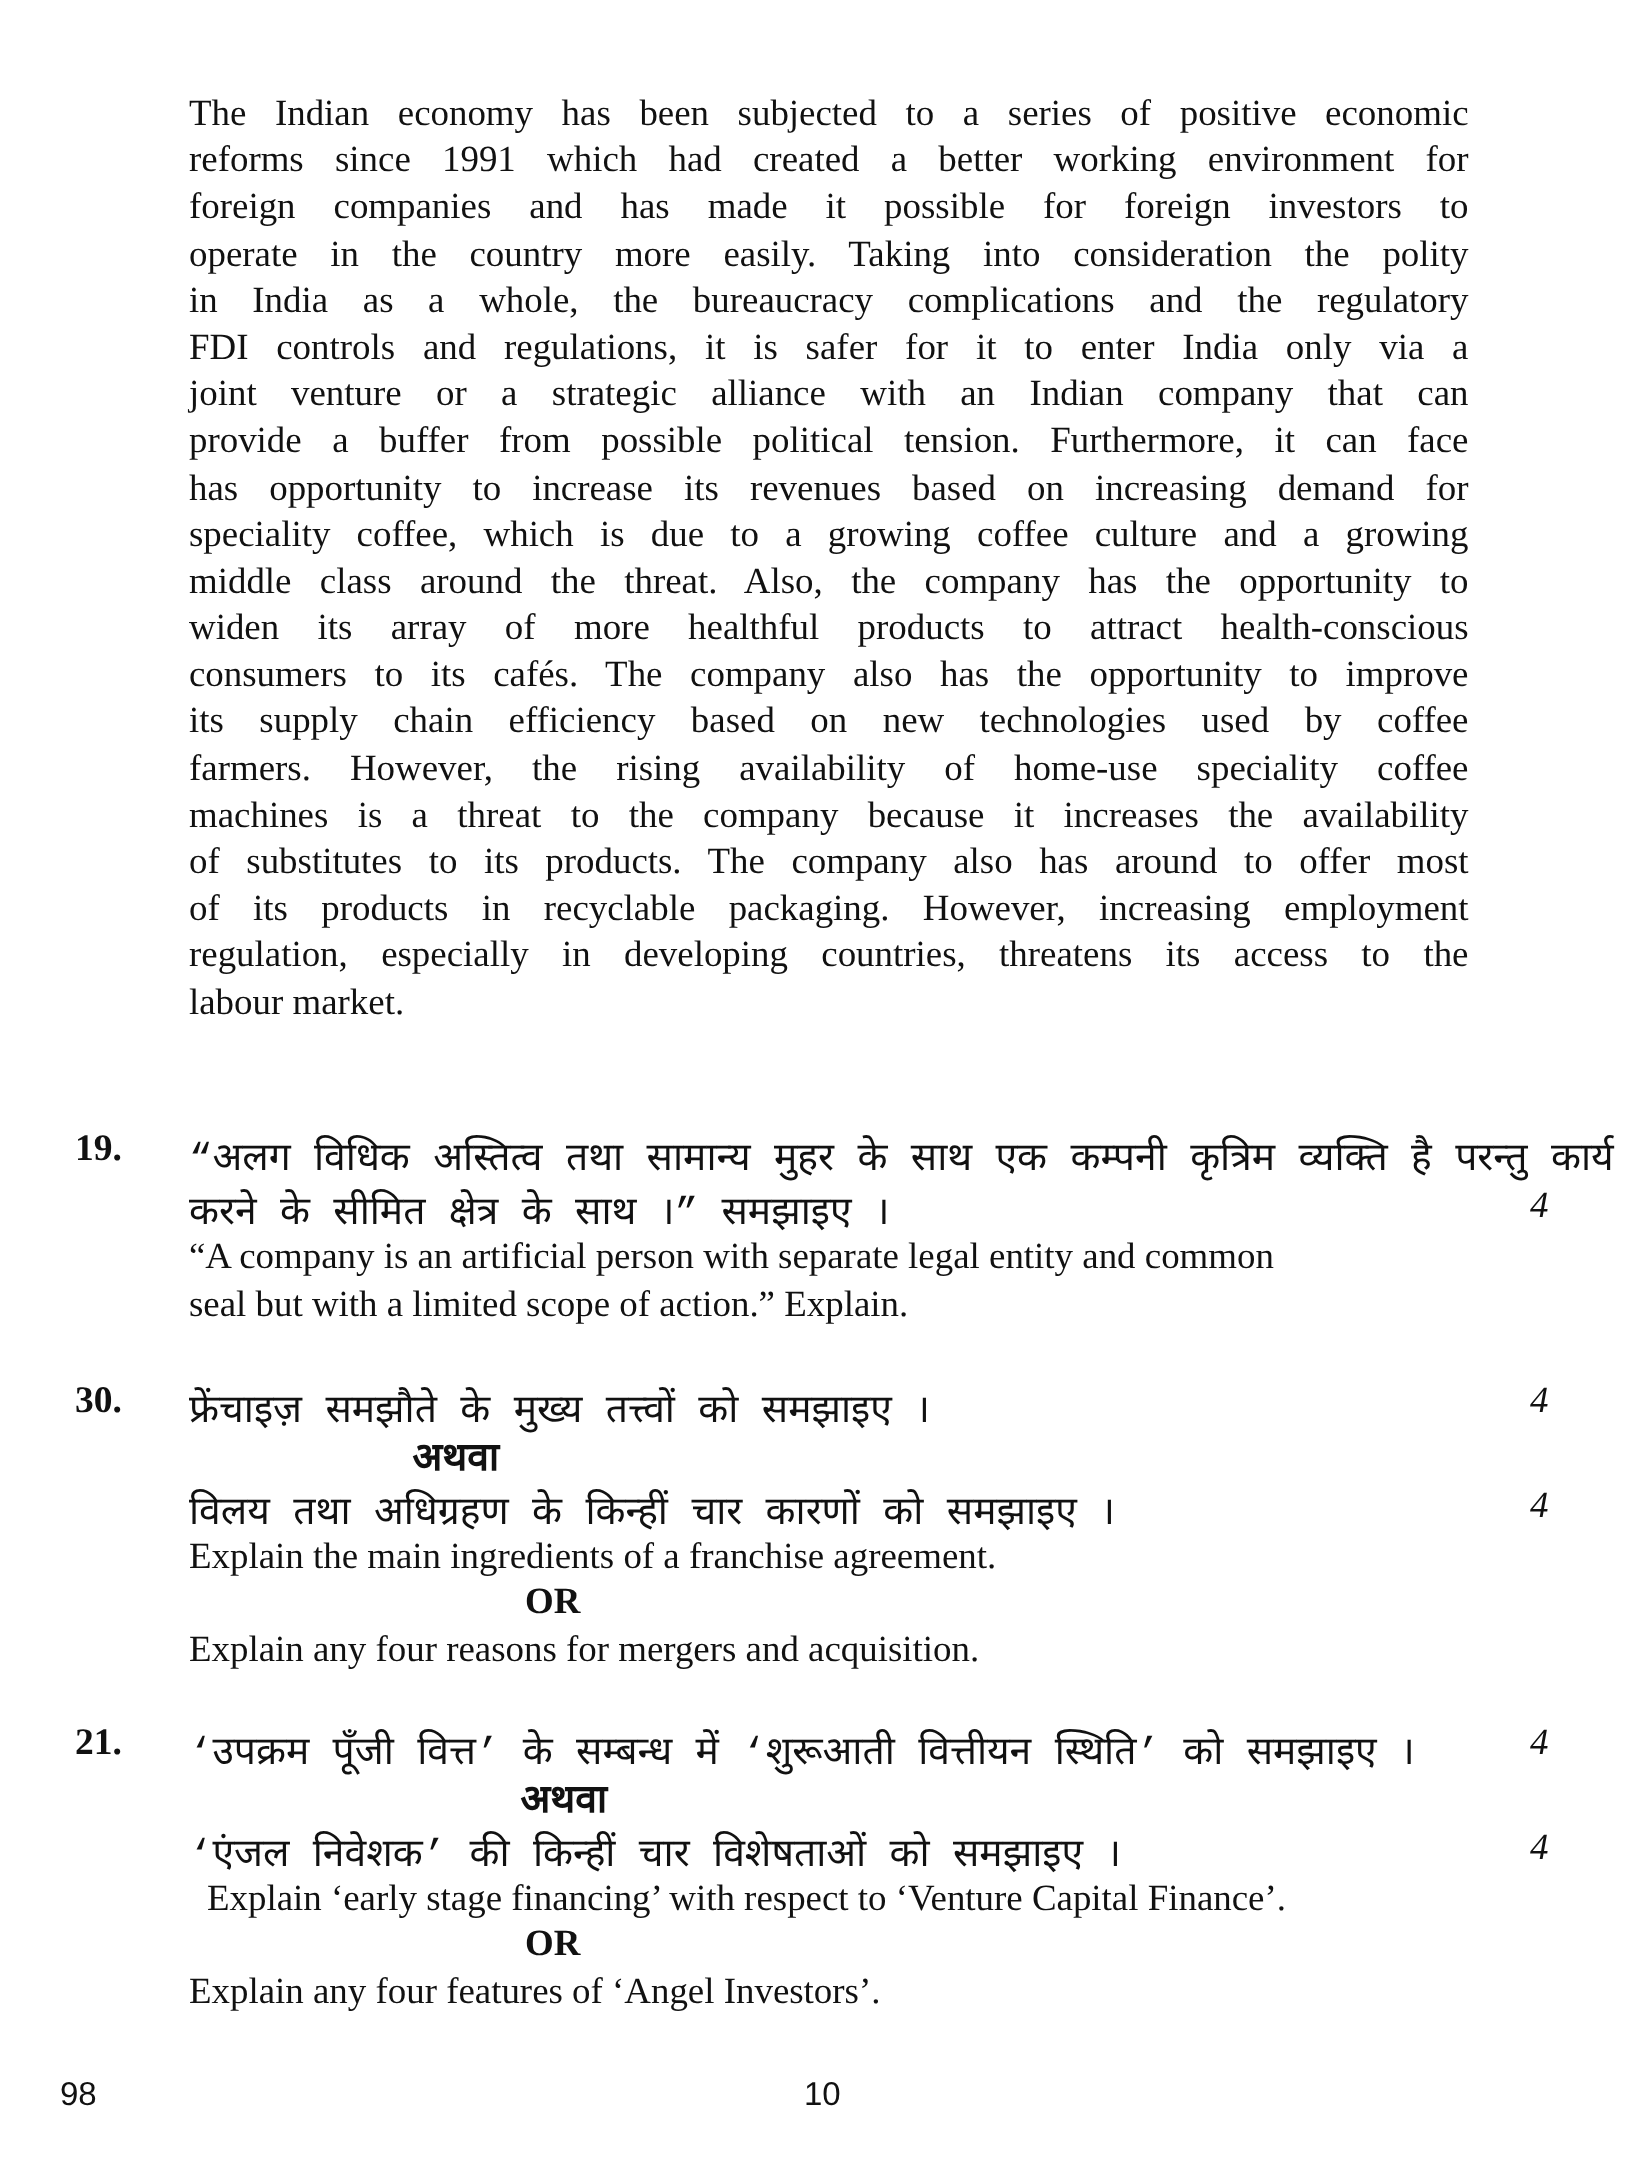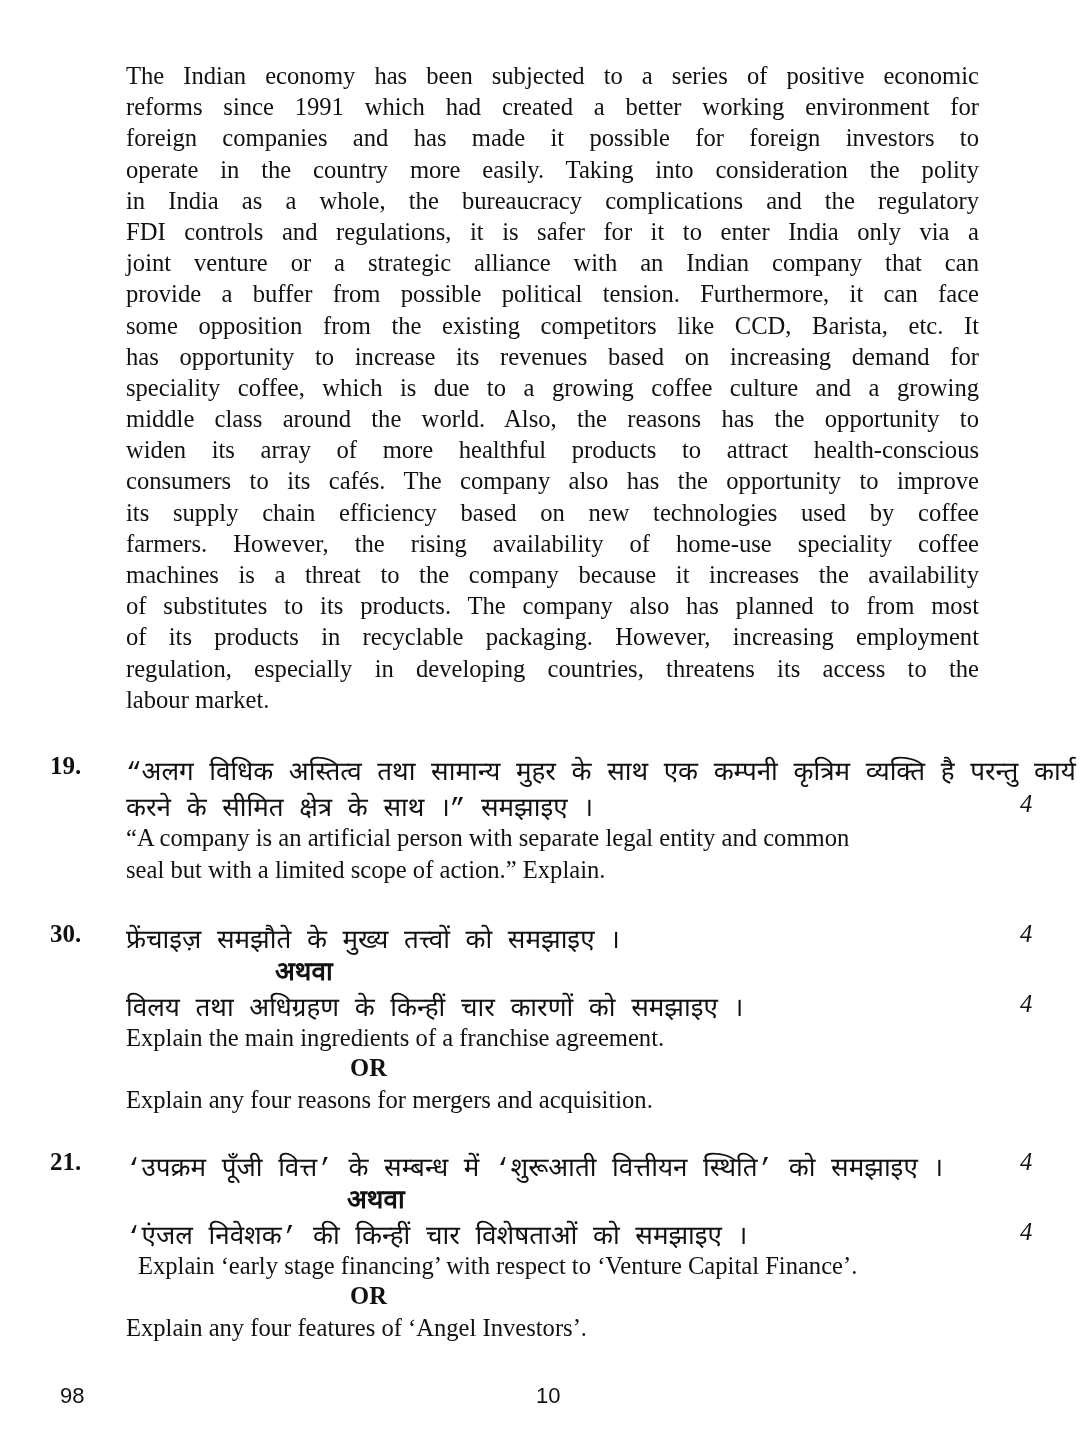--- a/index.html
+++ b/index.html
@@ -27,30 +27,29 @@
 
   <div class="para" id="para">
       <span class="ln">The Indian economy has been subjected to a series of positive economic</span>
       <span class="ln">reforms since 1991 which had created a better working environment for</span>
       <span class="ln">foreign companies and has made it possible for foreign investors to</span>
       <span class="ln">operate in the country more easily. Taking into consideration the polity</span>
       <span class="ln">in India as a whole, the bureaucracy complications and the regulatory</span>
       <span class="ln">FDI controls and regulations, it is safer for it to enter India only via a</span>
       <span class="ln">joint venture or a strategic alliance with an Indian company that can</span>
       <span class="ln">provide a buffer from possible political tension. Furthermore, it can face</span>
-      <span class="ln">some opposition from the existing competitors like CCD, Barista, etc. It</span>
       <span class="ln">has opportunity to increase its revenues based on increasing demand for</span>
       <span class="ln">speciality coffee, which is due to a growing coffee culture and a growing</span>
-      <span class="ln">middle class around the world. Also, the reasons has the opportunity to</span>
+      <span class="ln">middle class around the threat. Also, the company has the opportunity to</span>
       <span class="ln">widen its array of more healthful products to attract health-conscious</span>
       <span class="ln">consumers to its cafés. The company also has the opportunity to improve</span>
       <span class="ln">its supply chain efficiency based on new technologies used by coffee</span>
       <span class="ln">farmers. However, the rising availability of home-use speciality coffee</span>
       <span class="ln">machines is a threat to the company because it increases the availability</span>
-      <span class="ln">of substitutes to its products. The company also has planned to from most</span>
+      <span class="ln">of substitutes to its products. The company also has around to offer most</span>
       <span class="ln">of its products in recyclable packaging. However, increasing employment</span>
       <span class="ln">regulation, especially in developing countries, threatens its access to the</span>
       <span class="ln last">labour market.</span>
     </div>
 
   <div class="q" style="top:0;">
     <span class="qnum" style="top:752px;">19.</span>
     <span class="line hi" style="top:752px;">“अलग विधिक अस्तित्व तथा सामान्य मुहर के साथ एक कम्पनी कृत्रिम व्यक्ति है परन्तु कार्य</span>
     <span class="line hi" style="top:788px;">करने के सीमित क्षेत्र के साथ ।” समझाइए ।</span>
     <span class="marks" style="top:790px;">4</span>
@@ -75,15 +74,15 @@
     <span class="line hi" style="top:1148px;">‘उपक्रम पूँजी वित्त’ के सम्बन्ध में ‘शुरूआती वित्तीयन स्थिति’ को समझाइए ।</span>
     <span class="marks" style="top:1148px;">4</span>
     <span class="line hi or" style="top:1180px; left:347px;">अथवा</span>
     <span class="line hi" style="top:1216px;">‘एंजल निवेशक’ की किन्हीं चार विशेषताओं को समझाइए ।</span>
     <span class="marks" style="top:1218px;">4</span>
     <span class="line" style="top:1252px;margin-left:12px;">Explain ‘early stage financing’ with respect to ‘Venture Capital Finance’.</span>
     <span class="line or" style="top:1282px; left:350px;">OR</span>
     <span class="line" style="top:1314px;">Explain any four features of ‘Angel Investors’.</span>
   </div>
 
-  <span class="footer" style="left:60px; top:1383px;">98</span>
+  <span class="footer" style="left:40px; top:1383px;">98</span>
   <span class="footer" style="left:536px; top:1383px;">10</span>
 </div>
 
 </body></html>

